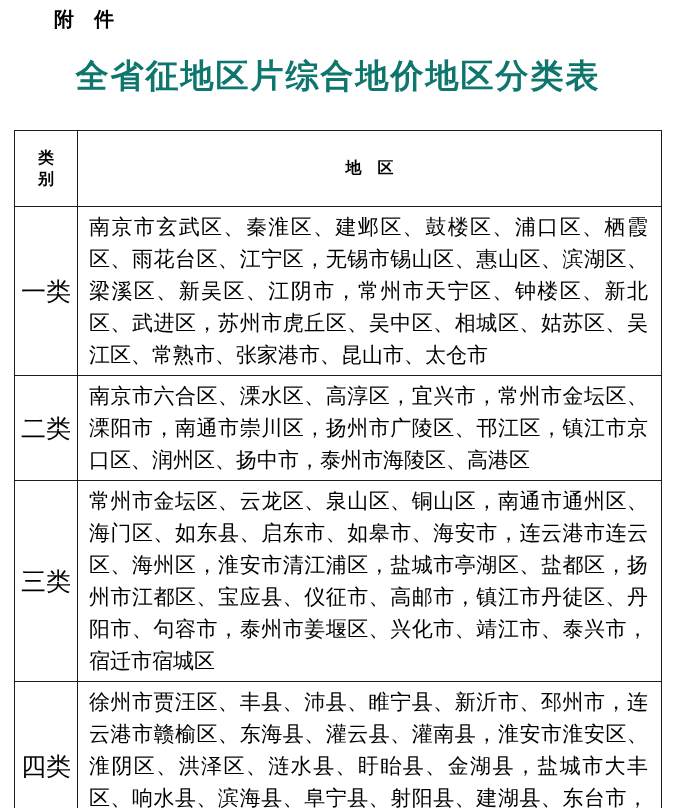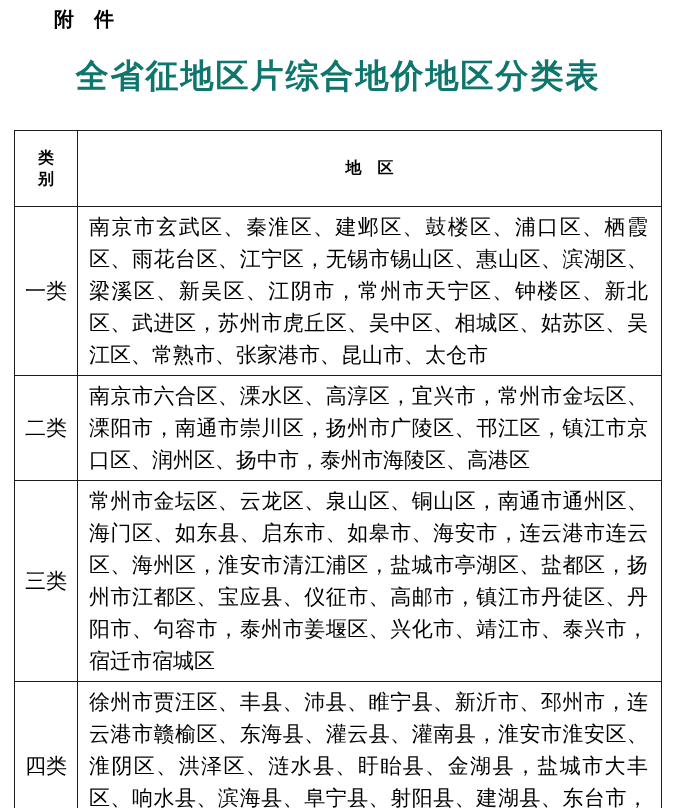--- a/index.html
+++ b/index.html
@@ -47,21 +47,21 @@
   }
   th.header-cell {
     height: 43px;
     font-family: "Liberation Sans", "DejaVu Sans", sans-serif;
     font-weight: bold;
     font-size: 16px;
     padding: 16px;
   }
   td.category-cell {
     text-align: center;
-    font-size: 21px;
+    font-size: 25px;
     padding: 0;
     font-family: "Liberation Serif", "DejaVu Serif", serif;
   }
   td.regions-cell {
     font-size: 21px;
     line-height: 32px;
     padding: 4px 13px 4px 11px;
     text-align: justify;
     text-justify: inter-ideograph;
     font-family: "Liberation Serif", "DejaVu Serif", serif;

